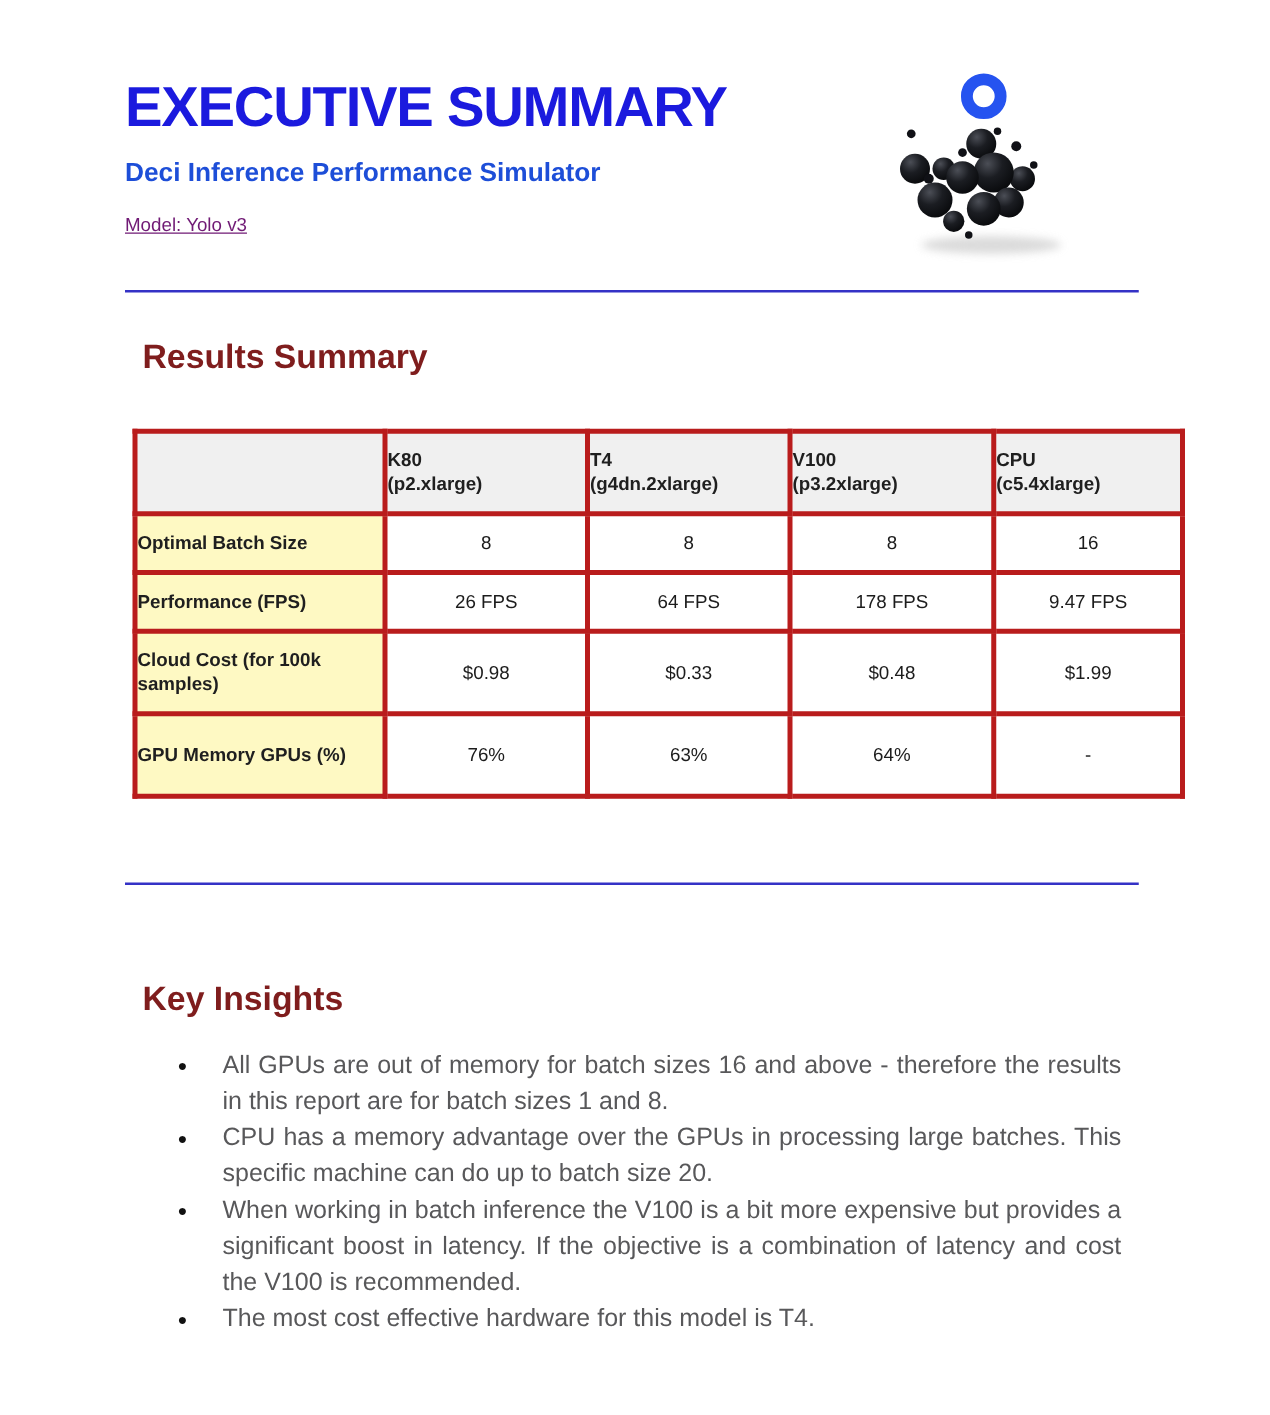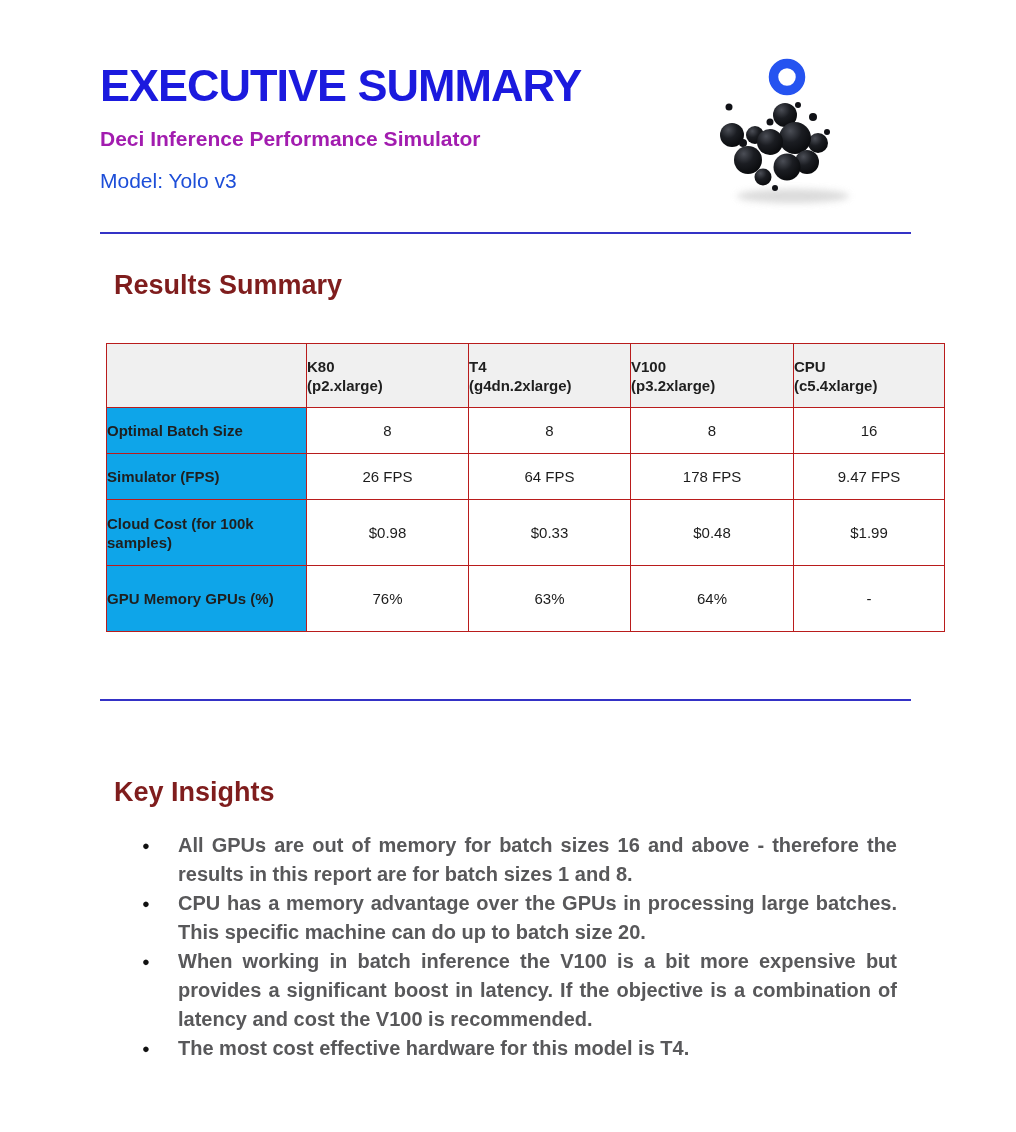--- a/index.html
+++ b/index.html
@@ -23,27 +23,28 @@
     line-height: 52px;
     font-weight: bold;
     letter-spacing: -1px;
     color: #1b1ade;
   }
   .doc-subtitle {
     margin: 14px 0 0 0;
     font-size: 21px;
     line-height: 25px;
     font-weight: bold;
-    color: #a21caf;
+    color: #1d4ed8;
   }
   .doc-model {
     margin: 21px 0 0 0;
-    font-size: 21px;
+    font-size: 15px;
     line-height: 18px;
-    color: #1d4ed8;
+    color: #701a75;
+    text-decoration: underline;
   }
 
   
   .logo {
     position: absolute;
     top: 20px;
     left: 700px;
     width: 250px;
     height: 200px;
   }
@@ -68,54 +69,53 @@
 
   
   table.results-table {
     margin: 42px 0 0 6px;
     border-collapse: collapse;
     table-layout: fixed;
     width: 838px;
     font-size: 15px;
   }
   .results-table th, .results-table td {
-    border: 1px solid #b91c1c;
+    border: 4px solid #b91c1c;
     padding: 12px 0;
     line-height: 19px;
     vertical-align: middle;
     margin-left: 20px;
   }
   .results-table thead th {
     background: #f0f0f0;
     text-align: left;
     font-weight: bold;
     color: #1f1f1f;
     height: 64px;
   }
   .results-table tbody th {
-    background: #0ea5e9;
+    background: #fef9c3;
     text-align: left;
     font-weight: bold;
     color: #1f1f1f;
   }
   .results-table td {
     background: #ffffff;
     text-align: center;
     color: #1c1c1c;
   }
   .results-table .col-name, .results-table .col-inst { display: block; }
   .row-single th, .row-single td { height: 46px; }
   .row-double th, .row-double td { height: 66px; }
 
   
   ul.insights-list {
     margin: 23px 47px 0 40px;
     padding: 0;
     list-style: none;
-    font-weight: bold;
   }
   ul.insights-list li {
     position: relative;
     padding-left: 38px;
     font-size: 20px;
     line-height: 29px;
     text-align: justify;
     color: #58585a;
   }
   ul.insights-list li::before {
@@ -208,21 +208,21 @@
         </thead>
         <tbody>
           <tr class="row-single">
             <th>Optimal Batch Size</th>
             <td>8</td>
             <td>8</td>
             <td>8</td>
             <td>16</td>
           </tr>
           <tr class="row-single">
-            <th>Simulator (FPS)</th>
+            <th>Performance (FPS)</th>
             <td>26 FPS</td>
             <td>64 FPS</td>
             <td>178 FPS</td>
             <td>9.47 FPS</td>
           </tr>
           <tr class="row-double">
             <th>Cloud Cost (for 100k samples)</th>
             <td>$0.98</td>
             <td>$0.33</td>
             <td>$0.48</td>

